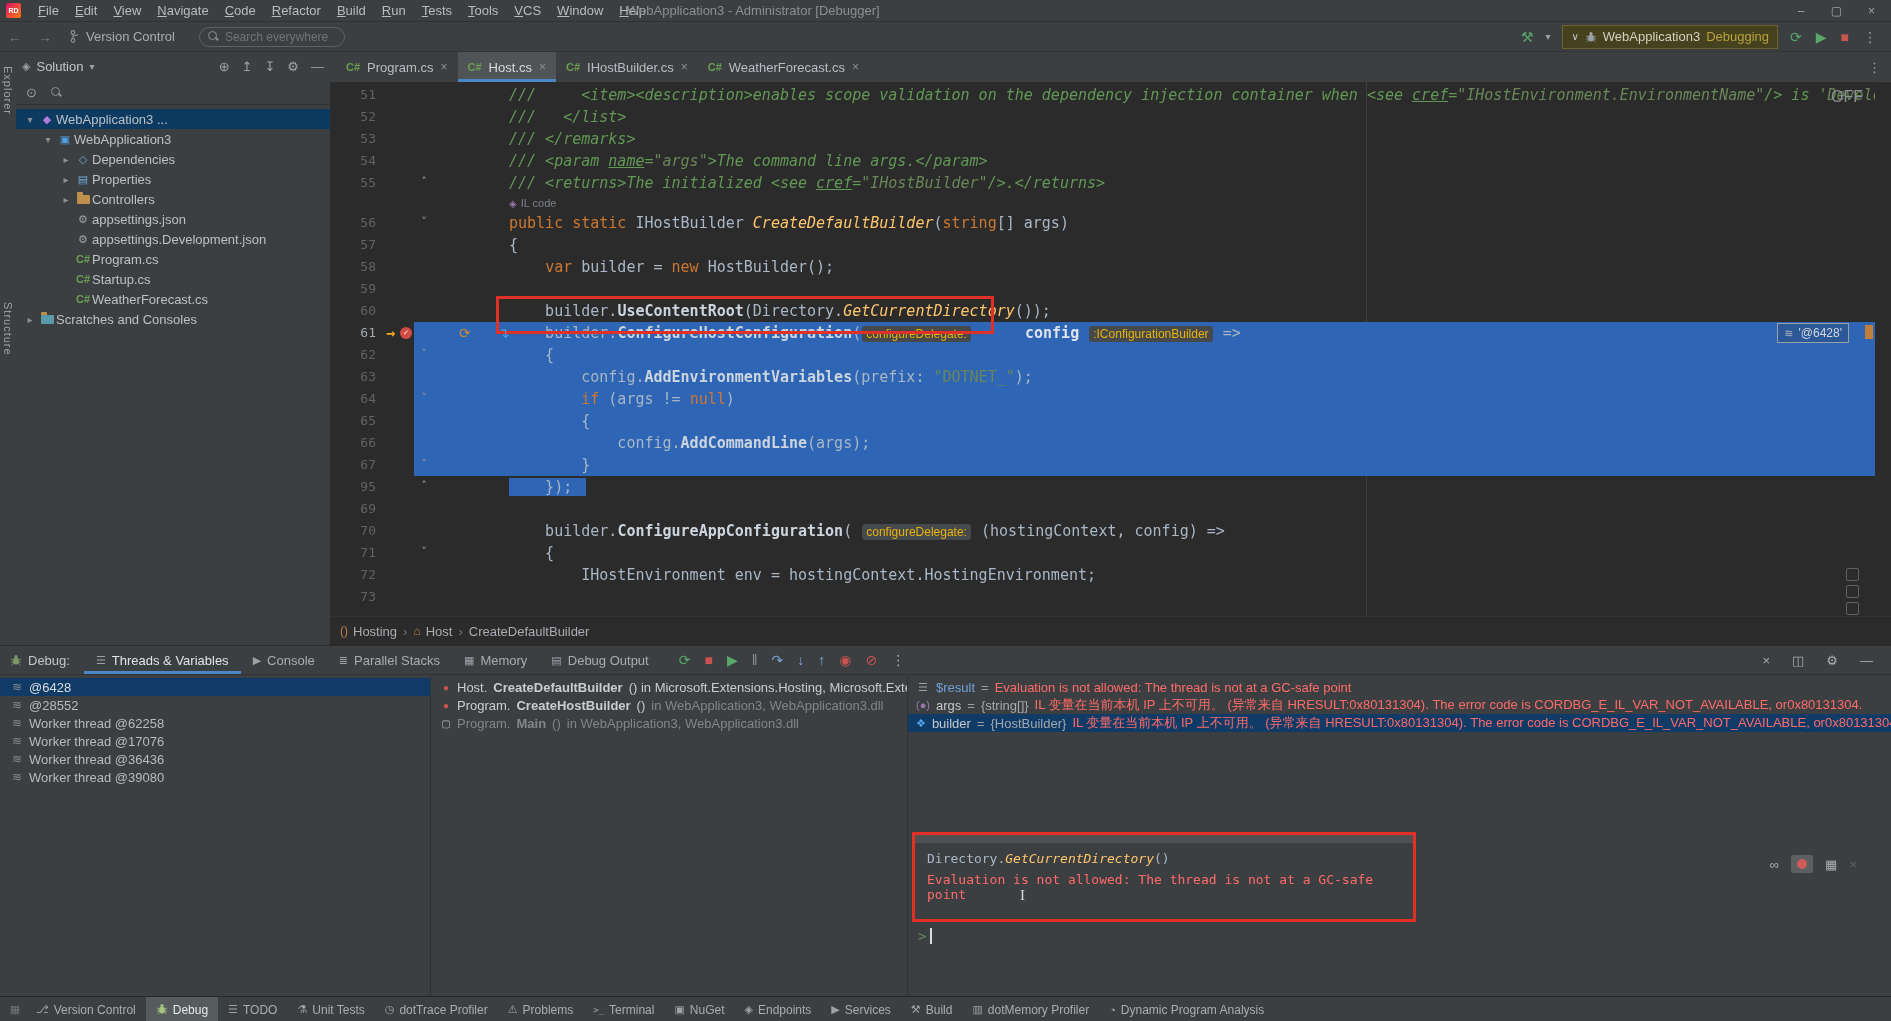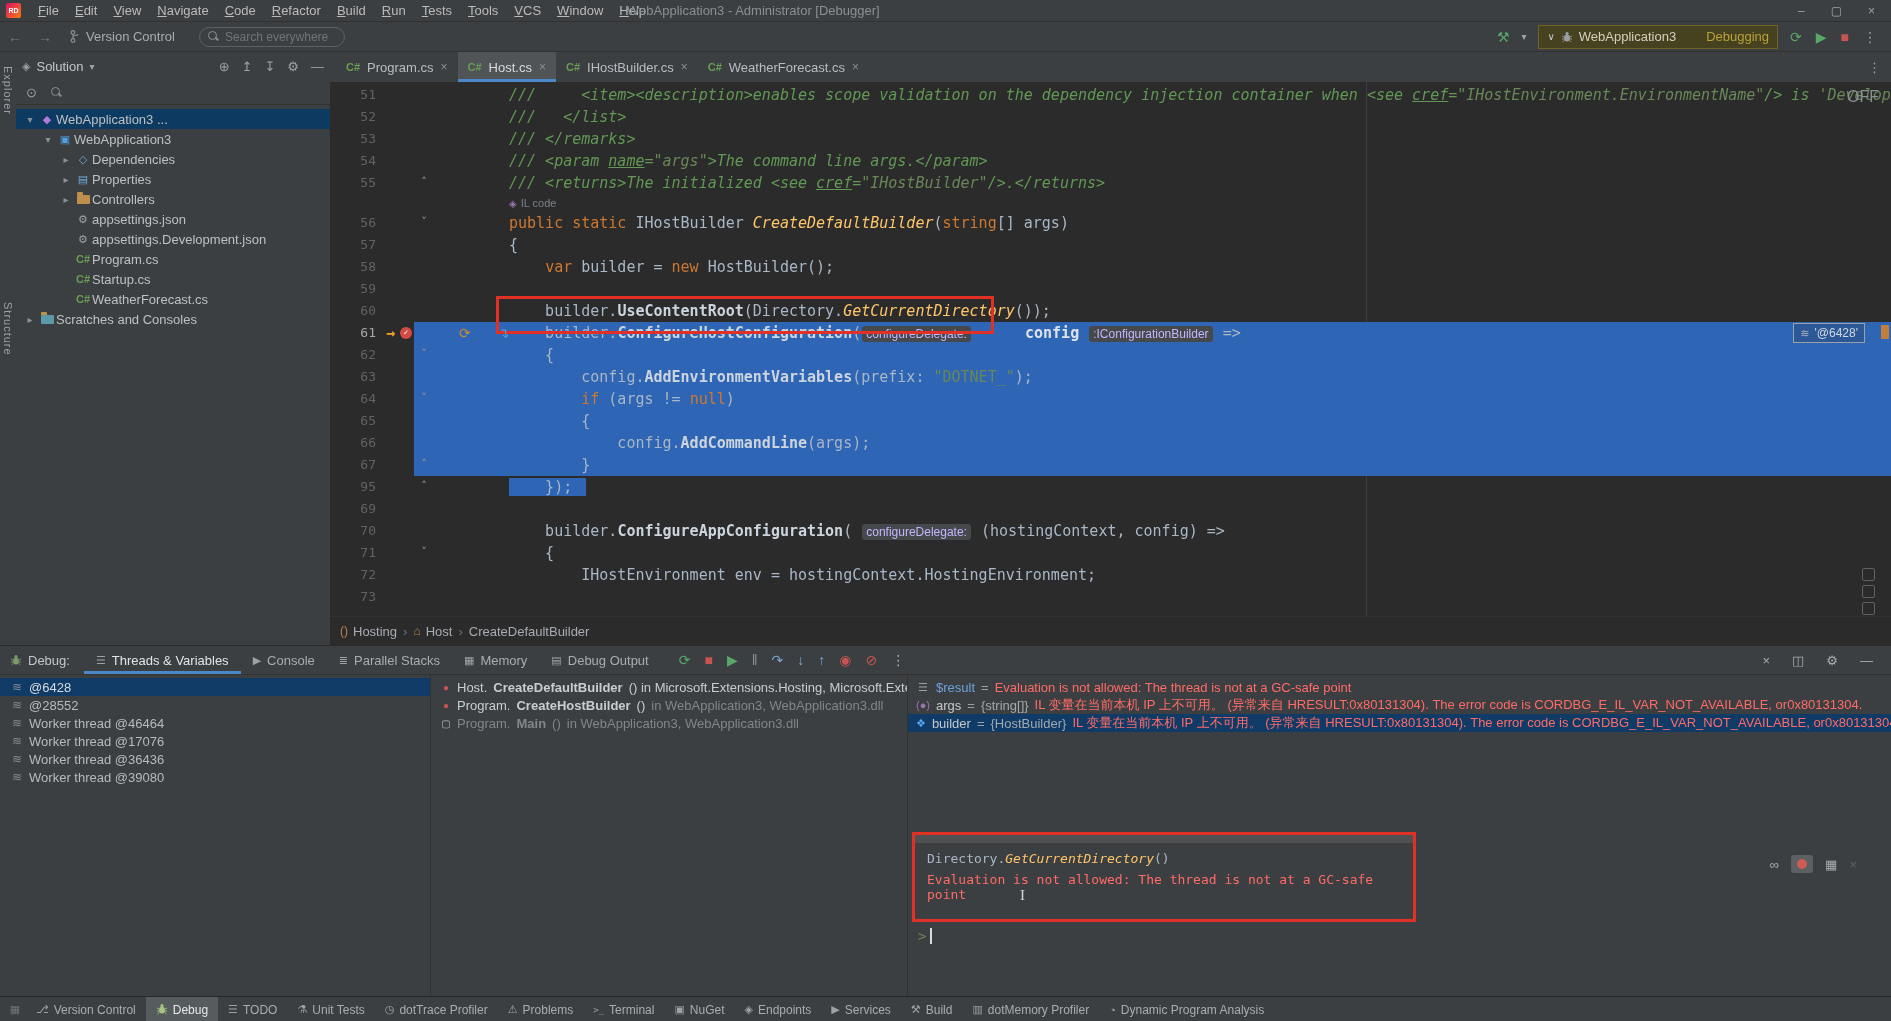--- a/index.html
+++ b/index.html
@@ -16,21 +16,21 @@
   .win-title{position:absolute;left:627px;color:#8a8f94;}
   .winbtns{margin-left:auto;display:flex;gap:26px;padding-right:16px;color:#9ea2a7;font-size:12px;}
 
   
   .toolbar{position:absolute;left:0;top:22px;width:100%;height:29px;background:#3c3f41;border-bottom:1px solid #323232;display:flex;align-items:center;}
   .nav-arrow{color:#787d82;padding:0 8px;font-size:14px;}
   .vc-label{display:flex;align-items:center;gap:5px;color:#a7adb2;margin-left:10px;}
   .searchbox{margin-left:24px;width:128px;height:18px;border:1px solid #5e6163;border-radius:10px;display:flex;align-items:center;gap:6px;padding:0 8px;color:#6f7479;font-size:12px;}
   .tb-right{margin-left:auto;display:flex;align-items:center;gap:12px;padding-right:14px;}
   .runchip{display:flex;align-items:center;gap:6px;background:#46411e;border:1px solid #6e6429;padding:2px 8px;height:18px;}
-  .runchip .nm{color:#d3d0c0;} .runchip .st{color:#b7a23c;margin-left:24px;}
+  .runchip .nm{color:#d3d0c0;} .runchip .st{color:#b7a23c;}
   .glyph-btn{font-size:14px;cursor:default;}
 
   
   .main{position:absolute;left:0;top:52px;width:100%;height:593px;}
   .stripe{position:absolute;left:0;top:0;width:16px;height:100%;background:#3c3f41;border-right:1px solid #323232;}
   .stripe .vlabel{position:absolute;left:2px;writing-mode:vertical-lr;color:#9da2a7;font-size:11px;letter-spacing:1px;}
 
   .solution{position:absolute;left:16px;top:0;width:314px;height:100%;background:#3c3f41;border-right:1px solid #323232;overflow:hidden;}
   .sol-head{height:28px;display:flex;align-items:center;padding:0 6px;gap:6px;}
   .sol-head .ttl{color:#c2c6cb;}
@@ -46,41 +46,41 @@
   .folderico:before{content:"";position:absolute;left:0;top:-3px;width:6px;height:3px;background:#bf8f4e;border-radius:1px 1px 0 0;}
 
   
   .editor{position:absolute;left:330px;top:0;right:0;height:100%;}
   .tabs{height:30px;background:#3c3f41;border-bottom:1px solid #323232;display:flex;align-items:stretch;padding-left:6px;}
   .tab{display:flex;align-items:center;gap:7px;padding:0 10px;color:#b9bdc3;}
   .tab.active{background:#515456;box-shadow:inset 0 -3px 0 #4A88C7;color:#d7dbe0;}
   .tab .x{color:#8a8f94;font-size:12px;}
   .tabs .kebab{margin-left:auto;padding:0 10px;display:flex;align-items:center;color:#9ea2a7;}
 
-  .codearea{position:absolute;top:30px;left:0;right:0;height:535px;background:#2b2b2b;overflow:hidden;}
+  .codearea{position:absolute;top:30px;left:0;right:16px;height:535px;background:#2b2b2b;overflow:hidden;}
   .wrapguide{position:absolute;left:1036px;top:0;bottom:0;width:1px;background:#3c3e40;}
   .codelines{position:absolute;top:2px;left:0;right:0;}
   .codeline{display:flex;height:22px;line-height:22px;font-family:"DejaVu Sans Mono","Liberation Mono",monospace;font-size:15px;white-space:pre;}
   .ilrow{height:18px;line-height:18px;}
   .ln{width:46px;text-align:right;color:#606366;padding-right:4px;font-size:13px;font-family:"DejaVu Sans Mono",monospace;flex:none;}
   .gic{width:34px;flex:none;position:relative;}
   .gfold{width:20px;flex:none;text-align:center;color:#8d939a;font-size:12px;}
   .ct{flex:1;padding-left:75px;position:relative;min-width:0;}
   .codeline.hl .ct,.codeline.hl .gfold{background:#2e65b5;}
   .selpart{background:#2e65b5;padding-right:14px;}
   .sg-c{color:#629755;font-style:italic;text-align:right;}
   .sg-cu{color:#629755;font-style:italic;text-decoration:underline;}
   .sg-cs{color:#6a8759;font-style:italic;}
   .sg-k{color:#cc7832;margin-top:13px;}
   .sg-s{color:#6a8759;}
   .sg-m{color:#ffc66b;font-style:italic;}
   .sg-mb{color:#ccd5de;font-weight:bold;}
   .sg-p{color:#a9b7c6;}
   .sg-pb{color:#dde3ea;font-weight:bold;margin-left:44px;}
-  .sg-i{background:#45494b;color:#c4b5fd;border-radius:3px;font-size:12px;font-style:normal;padding:1px 4px;margin:1px 1px;font-family:"Liberation Sans",sans-serif;}
+  .sg-i{background:#45494b;color:#eab308;border-radius:3px;font-size:12px;font-style:normal;padding:1px 4px;margin:1px 1px;font-family:"Liberation Sans",sans-serif;}
   .ilhint{color:#7d8287;font-size:11px;font-family:"Liberation Sans",sans-serif;}
   .ilhint .dia{color:#9876aa;margin-right:4px;font-size:10px;}
   .exec-arrow{position:absolute;left:6px;top:0;color:#f5a623;font-weight:bold;font-size:15px;line-height:22px;}
   .bp-dot{position:absolute;right:2px;top:5px;width:12px;height:12px;border-radius:50%;background:#d14b44;color:#fff;font-size:8px;line-height:12px;text-align:center;}
   .float-ic{position:absolute;height:22px;line-height:22px;font-size:14px;}
   .redbox{position:absolute;border:3px solid #e13126;pointer-events:none;}
   .thread-tag{position:absolute;right:26px;height:18px;border:1px solid #98a0a8;display:flex;align-items:center;gap:5px;padding:0 6px;color:#d2d8de;font-size:12px;background:rgba(40,50,65,.25);}
   .offlbl{position:absolute;right:12px;top:6px;color:#8a8f94;font-size:16px;}
   .sbar{position:absolute;right:0;top:0;bottom:0;width:12px;}
   .sbar .mark{position:absolute;right:2px;width:8px;height:14px;background:#c07f3a;}
@@ -462,21 +462,21 @@
           <div class="trow sel">
             <span class="thico">≋</span>
             <span>@6428</span>
           </div>
           <div class="trow">
             <span class="thico">≋</span>
             <span>@28552</span>
           </div>
           <div class="trow">
             <span class="thico">≋</span>
-            <span>Worker thread @46464</span>
+            <span>Worker thread @62258</span>
           </div>
           <div class="trow">
             <span class="thico">≋</span>
             <span>Worker thread @17076</span>
           </div>
           <div class="trow">
             <span class="thico">≋</span>
             <span>Worker thread @36436</span>
           </div>
           <div class="trow">

